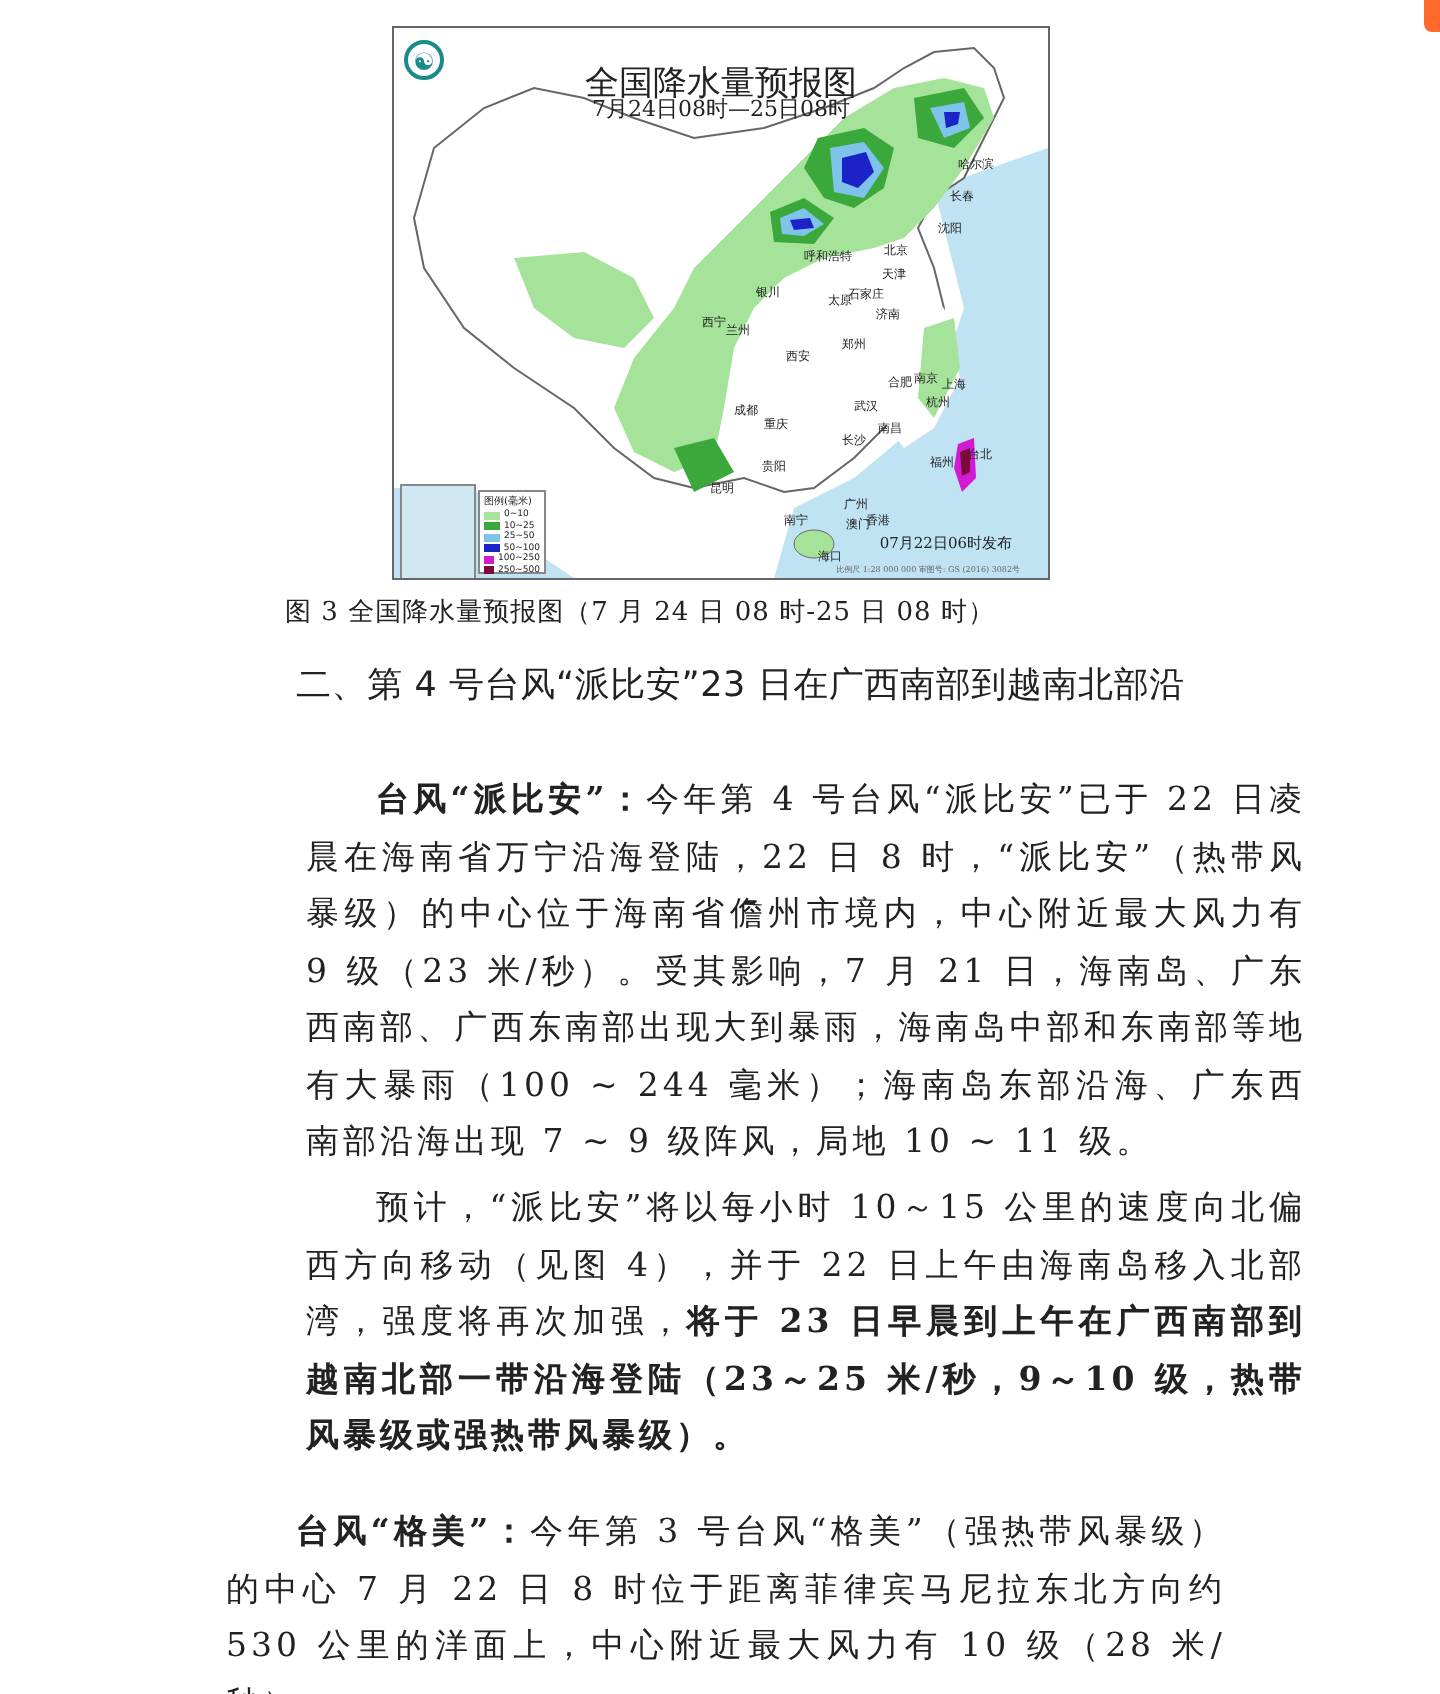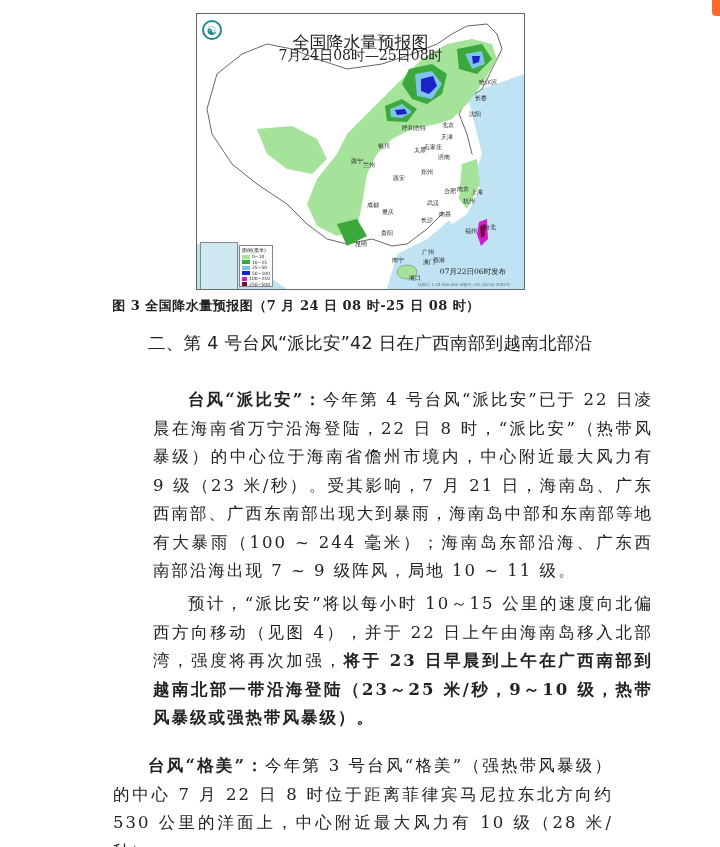--- a/index.html
+++ b/index.html
@@ -3,31 +3,31 @@
 <meta charset="utf-8">
 <style>
   html, body { margin:0; padding:0; background:#ffffff; }
   body { width:720px; height:847px; position:relative; overflow:hidden;
          font-family:"DejaVu Serif","Liberation Serif",serif; color:#222; }
   .scroll-indicator { position:absolute; right:0; top:0; width:8px; height:16px; background:#ff6a2b; border-bottom-left-radius:4px; }
   .map { position:absolute; left:196px; top:13px; width:327px; height:275px; border:1px solid #666; background:#fff; overflow:hidden; }
   .map svg { position:absolute; left:0; top:0; }
   .map-title { position:absolute; left:0; right:0; top:22px; text-align:center; font-size:11px; line-height:13px; color:#222; }
   .map-title .t1 { font-size:17px; }
-  .map-title .t2, .map-title .t3 { font-size:14px; line-height:12px; }
+  .map-title .t2, .map-title .t3 { font-size:11px; line-height:12px; }
   .logo { position:absolute; left:5px; top:6px; width:20px; height:20px; border-radius:50%; border:2px solid #1d8a8a; color:#1d8a8a; font-size:12px; line-height:18px; text-align:center; box-sizing:border-box; }
   .city { position:absolute; font-size:6px; color:#222; white-space:nowrap; font-family:"DejaVu Sans",sans-serif; }
   .legend { position:absolute; left:42px; top:231px; width:34px; height:42px; background:#fff; border:1px solid #888; font-size:4.5px; font-family:"DejaVu Sans",sans-serif; padding:1px 2px; box-sizing:border-box; }
   .legend .lt { font-size:5px; margin-bottom:1px; }
   .legend .row { display:flex; align-items:center; height:5.5px; }
   .legend .sw { width:8px; height:4px; margin-right:2px; }
   .inset { position:absolute; left:3px; top:228px; width:36px; height:46px; background:#cfe8f2; border:1px solid #888; }
   .issued { position:absolute; right:18px; top:253px; font-size:7.5px; color:#222; }
   .scale { position:absolute; right:14px; bottom:2px; font-size:4px; color:#666; }
-  .caption { position:absolute; top:297px; left:0; width:592px; text-align:center; font-size:13px; font-weight:bold; letter-spacing:0.5px; }
+  .caption { position:absolute; top:297px; left:0; width:592px; text-align:center; font-size:13px; font-weight:normal; letter-spacing:0.5px;padding-left:24px; }
   .text-block { position:absolute; left:113px; width:500px; }
   .heading { top:329px; font-family:"DejaVu Sans",sans-serif; font-size:17.5px; line-height:29px; letter-spacing:0.3px; }
   .heading .indent { padding-left:35px; }
   p.para { margin:0; font-size:16.5px; line-height:28.5px; text-indent:35px; letter-spacing:2px; text-align:justify; }
   .p1 { top:386px;margin-left:40px; }
   .p2 { top:590px;margin-left:40px; }
   .p3 { top:752px; }
   b { font-weight:bold; }
 </style>
 </head>
@@ -139,21 +139,21 @@
         </div>
       </div>
   </div>
   <div class="issued">07月22日06时发布</div>
   <div class="scale">比例尺 1:28 000 000   审图号: GS (2016) 3082号</div>
 </div>
 
 <div class="caption">图 3  全国降水量预报图（7 月 24 日 08 时-25 日 08 时）</div>
 
 <div class="text-block heading">
-  <div class="indent">二、第 4 号台风“派比安”42 日在广西南部到越南北部沿</div>
+  <div class="indent">二、第 4 号台风“派比安”23 日在广西南部到越南北部沿</div>
 </div>
 
 <div class="text-block p1">
   <p class="para"><b>台风“派比安”：</b><span>今年第 4 号台风“派比安”已于 22 日凌晨在海南省万宁沿海登陆，22 日 8 时，“派比安”（热带风暴级）的中心位于海南省儋州市境内，中心附近最大风力有 9 级（23 米/秒）。受其影响，7 月 21 日，海南岛、广东西南部、广西东南部出现大到暴雨，海南岛中部和东南部等地有大暴雨（100 ~ 244 毫米）；海南岛东部沿海、广东西南部沿海出现 7 ~ 9 级阵风，局地 10 ~ 11 级。</span></p>
 </div>
 
 <div class="text-block p2">
   <p class="para"><span>预计，“派比安”将以每小时 10～15 公里的速度向北偏西方向移动（见图 4），并于 22 日上午由海南岛移入北部湾，强度将再次加强，</span><b>将于 23 日早晨到上午在广西南部到越南北部一带沿海登陆（23～25 米/秒，9～10 级，热带风暴级或强热带风暴级）。</b></p>
 </div>
 

